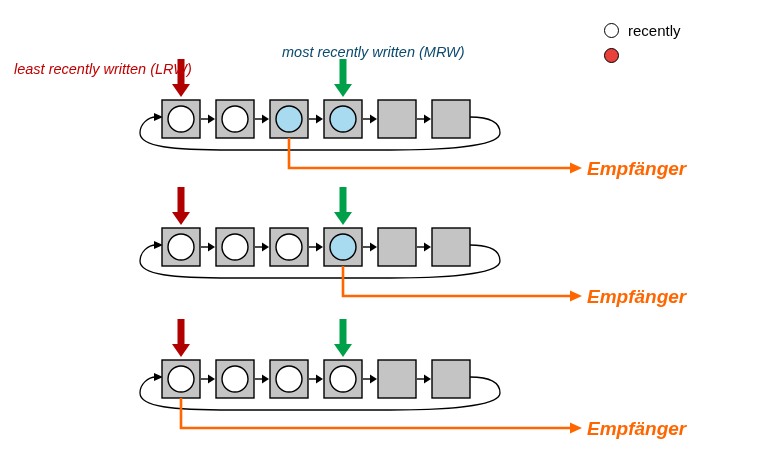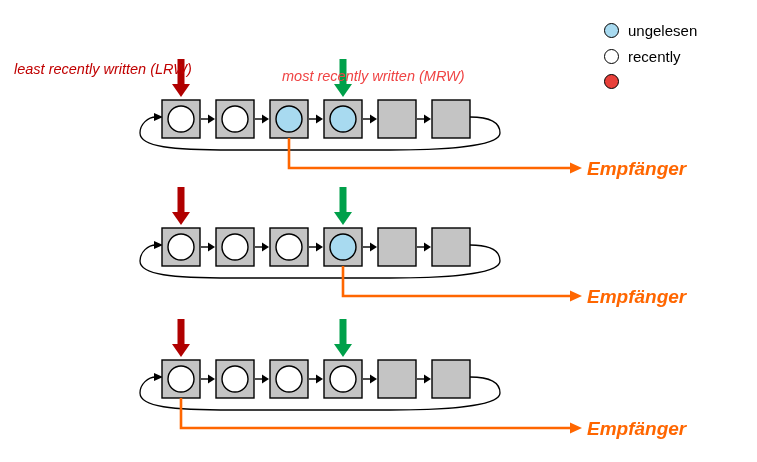--- a/index.html
+++ b/index.html
@@ -103,27 +103,23 @@
       <rect x="177.5" y="319" width="7" height="25" fill="#b00000"></rect>
       <polygon points="172,344 190,344 181,357" fill="#b00000"></polygon>
       <rect x="339.5" y="319" width="7" height="25" fill="#00a04a"></rect>
       <polygon points="334,344 352,344 343,357" fill="#00a04a"></polygon>
       <path d="M 181 398 L 181 428 L 570 428" fill="none" stroke="#ff6600" stroke-width="2.6"></path>
       <polygon points="570,422.5 570,433.5 582,428" fill="#ff6600"></polygon>
       <text x="587" y="434.5" fill="#ff6600" font-size="19" font-style="italic" font-weight="bold" font-family="&quot;Liberation Sans&quot;, sans-serif">Empfänger</text>
     </svg>
 
   <div class="pointer-label lrw" id="lrw-label" style="color: rgb(192, 0, 0);">least recently written (LRW)</div>
-  <div class="pointer-label mrw" id="mrw-label" style="color: #ef4444; margin-top: 24px;">most recently written (MRW)</div>
+  <div class="pointer-label mrw" id="mrw-label" style="color: #0c4a6e;">most recently written (MRW)</div>
 
   <div class="legend">
-    <div class="legend-item">
-      <span class="swatch" style="background: rgb(168, 218, 240);"></span>
-      <span class="legend-text">ungelesen</span>
-    </div>
     <div class="legend-item">
       <span class="swatch" style="background: rgb(255, 255, 255);"></span>
       <span class="legend-text">recently</span>
     </div>
     <div class="legend-item">
       <span class="swatch" style="background: rgb(232, 64, 58);"></span>
     </div>
   </div>
 </div>
 

